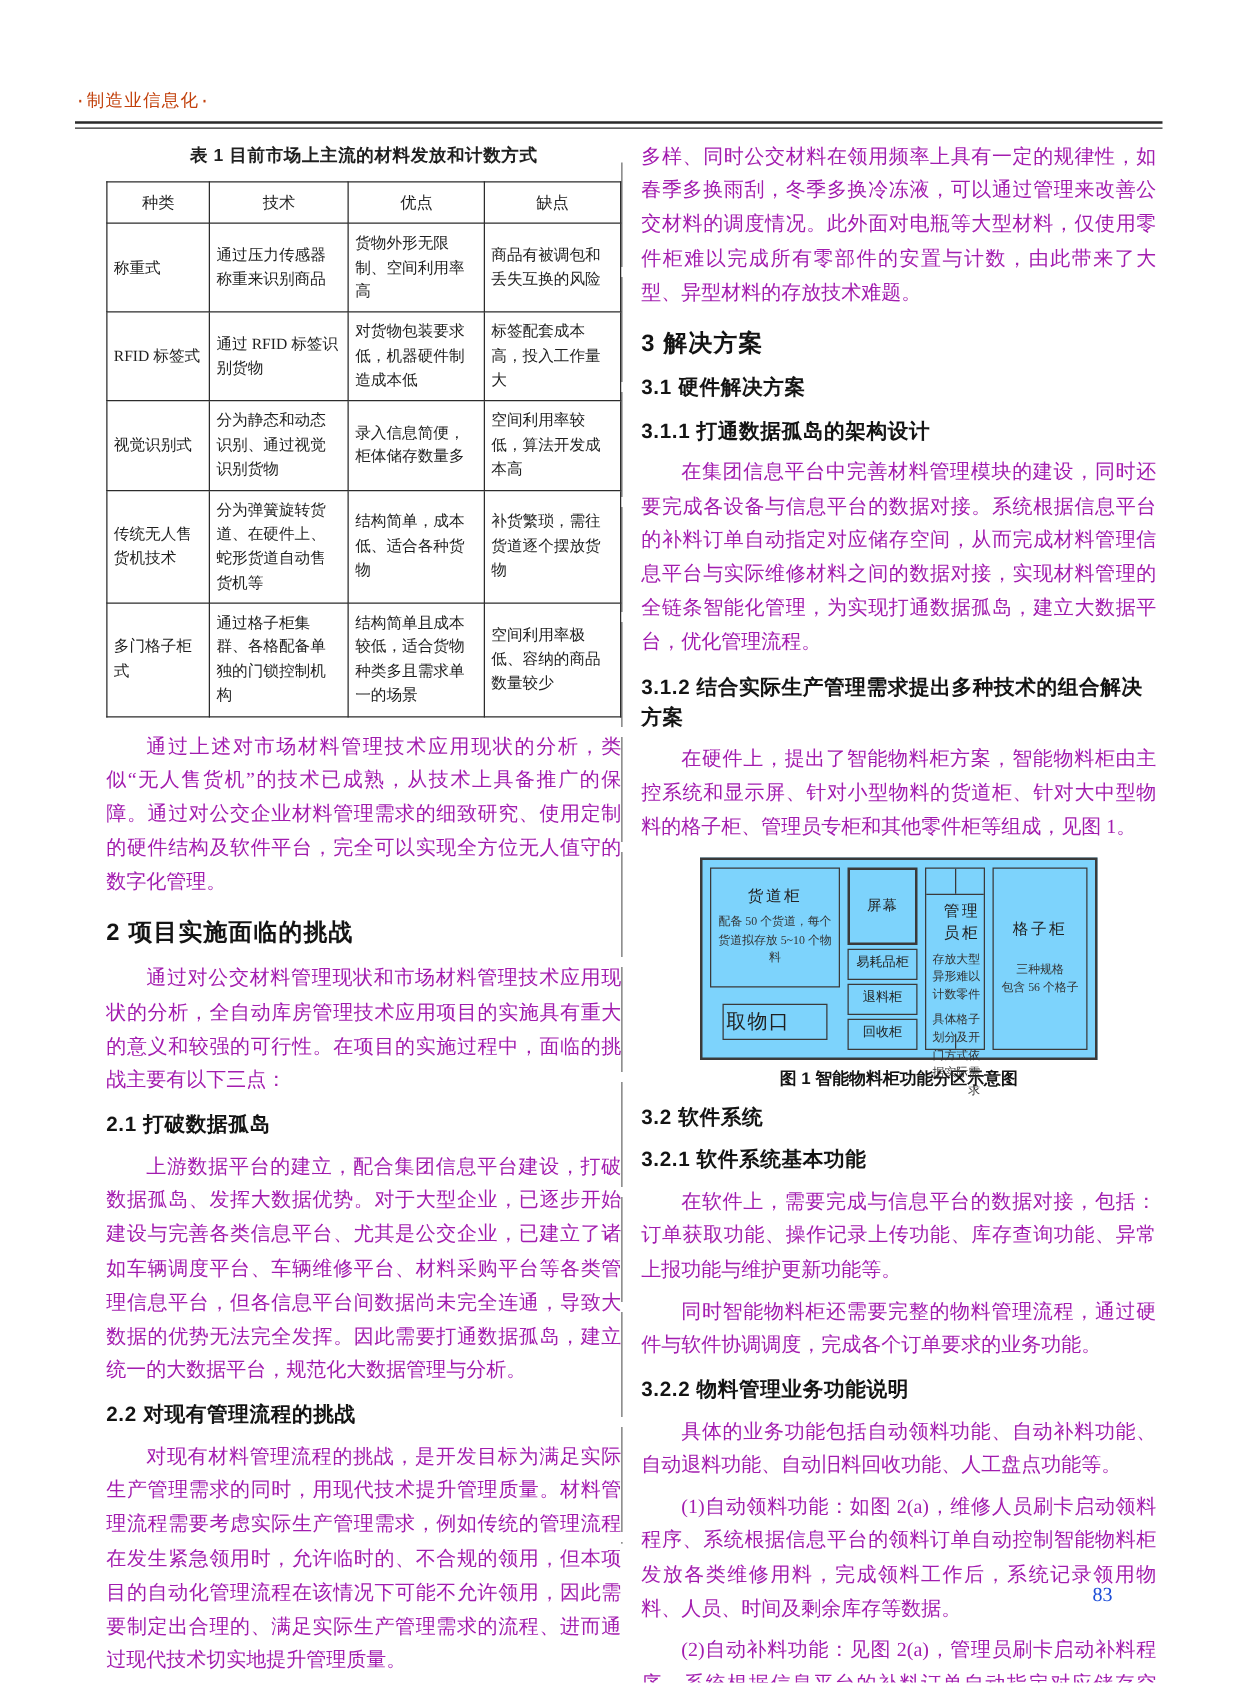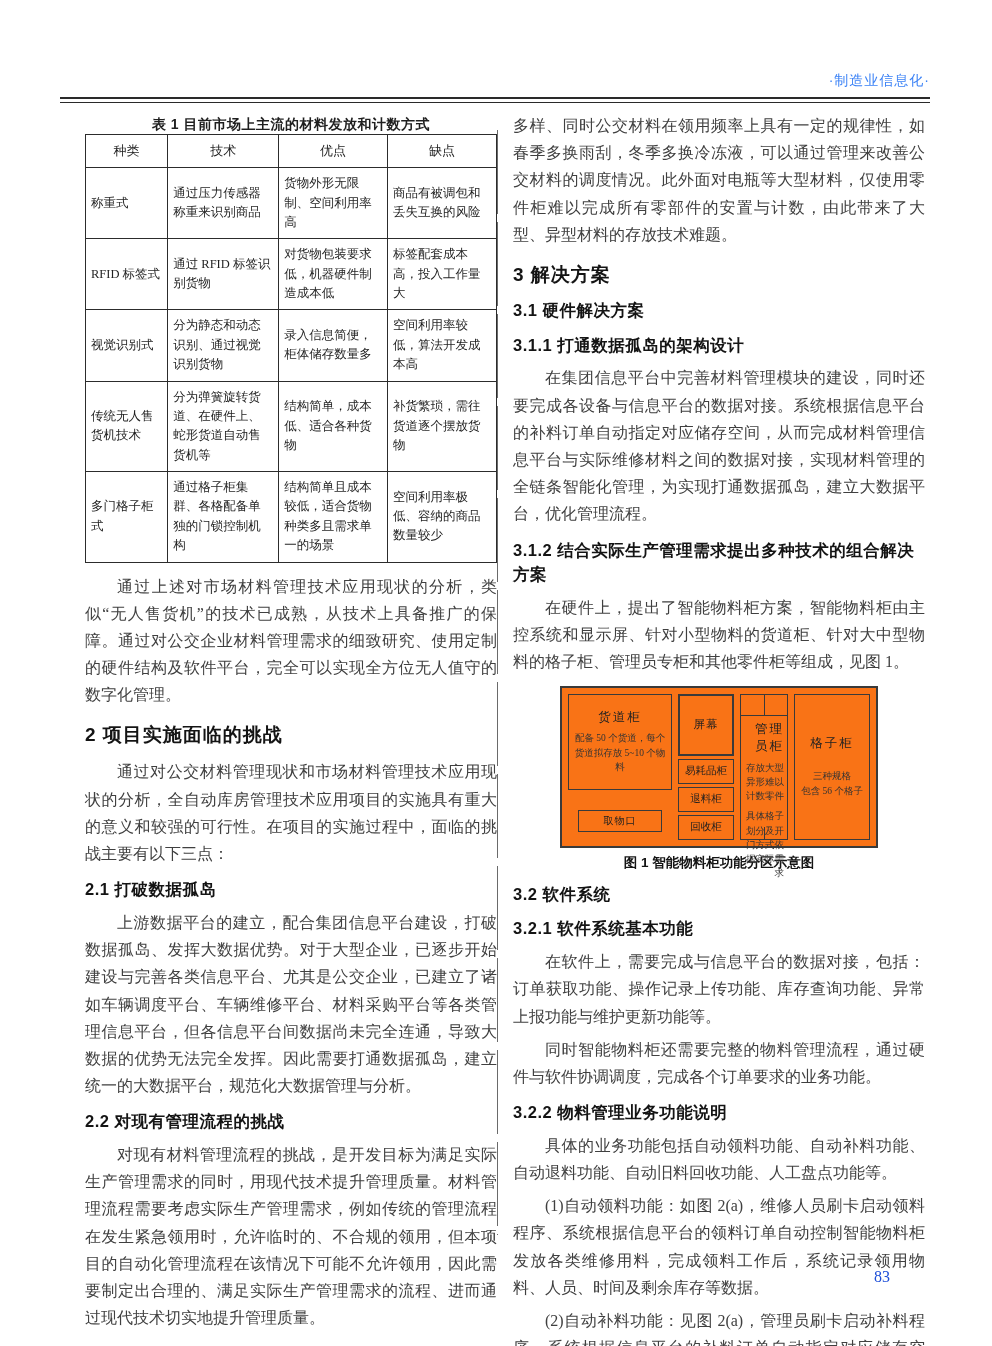--- a/index.html
+++ b/index.html
@@ -9,92 +9,92 @@
     background:#ffffff;
     color:#1f1f1f;
     font-family:"Liberation Serif","DejaVu Serif",serif;
     overflow:hidden;
   }
   .page { position:absolute; inset:0; }
 
   
   .running-head {
     position:absolute; top:72px; left:60px; right:62px;
-    text-align:right; font-size:14px; letter-spacing:1px; color:#3b82f6;
-    font-family:Liberation Sans, sans-serif;
+    font-size:14px; letter-spacing:1px; color:#c2410c;
+    font-family:Liberation Mono, monospace;
   }
   .head-rule {
     position:absolute; top:97px; left:60px; right:62px; height:6px;
     border-top:2.5px solid #2a2a2a; border-bottom:1px solid #2a2a2a;
   }
 
   
   .columns { position:absolute; top:112px; left:85px; width:840px; }
   .col { position:absolute; top:0; }
   .col-left  { left:0;   width:412px; }
   .col-right { left:428px; width:412px; }
   .col-divider {
     position:absolute; left:497px; top:130px; height:1105px; width:1px;
     background:repeating-linear-gradient(180deg,#6a6a6a 0 84px,transparent 84px 92px);
   }
 
   
   p.body-text {
     font-size:16px; line-height:1.7; text-align:justify;
-    text-indent:2em; color:#404040;
+    text-indent:2em; color:#a21caf;
   }
   p.body-text.no-indent { text-indent:0; }
 
   
   .h-sec {
     font-family:"Liberation Sans","DejaVu Sans",sans-serif;
     font-weight:bold; font-size:19px; color:#141414;
     margin:14px 0 10px 0; letter-spacing:1px;
   }
   .h-sub {
     font-family:"Liberation Sans","DejaVu Sans",sans-serif;
     font-weight:bold; font-size:16.5px; color:#141414;
     margin:10px 0 7px 0; letter-spacing:0.5px; line-height:1.5;
   }
 
   
   .tbl-title {
     text-align:center; font-weight:bold; font-size:14px;
-    margin:4px 0 0 0; letter-spacing:0.5px;
+    margin:4px 0 11px 0; letter-spacing:0.5px;
     font-family:"Liberation Sans","DejaVu Sans",sans-serif;
   }
   table.data-table { width:100%; border-collapse:collapse; table-layout:fixed;border-radius:28px; }
   .data-table th, .data-table td {
     border:1.6px solid #2c2c2c; padding:6px 5px;
     font-size:12.5px; line-height:1.55; vertical-align:middle;
     text-align:left; word-break:break-all;
   }
   .data-table th { text-align:center; font-weight:normal; font-size:13px; }
   .data-table col.c1 { width:20%; }
   .data-table col.c2 { width:27%; }
   .data-table col.c3 { width:26.5%; }
   .data-table col.c4 { width:26.5%; }
 
   
   .figure-wrap { margin:10px 0 4px 0; display:flex; justify-content:center; }
   .figure {
     width:318px; height:162px; border:2px solid #3a3a3a;
-    padding:6px; display:flex; gap:6px; background:#f97316;
+    padding:6px; display:flex; gap:6px; background:#7dd3fc;
   }
   .fig-col1 { flex:0 0 104px; display:flex; flex-direction:column; }
   .fig-cargo {
     border:1.5px solid #3a3a3a; flex:0 0 96px;
     display:flex; flex-direction:column; align-items:center; justify-content:center;
     padding:3px; text-align:center;
   }
   .fig-box-title { font-size:12.5px; letter-spacing:2px; margin-bottom:5px; color:#222; }
   .fig-box-desc  { font-size:9.5px; line-height:1.5; color:#333; }
   .fig-pickup {
     border:1.5px solid #3a3a3a; margin:auto 10px 8px 10px; padding:3px 2px;
-    text-align:center; font-size:10px; letter-spacing:1px;
+    text-align:left; font-size:16px; letter-spacing:1px;
   }
   .fig-col2 { flex:0 0 56px; display:flex; flex-direction:column; gap:3px; }
   .fig-screen {
     border:2px solid #3a3a3a; flex:0 0 62px;
     display:flex; align-items:center; justify-content:center;
     font-size:11.5px; letter-spacing:1px;
   }
   .fig-cell {
     border:1.5px solid #3a3a3a; flex:1;
     display:flex; align-items:center; justify-content:center;

